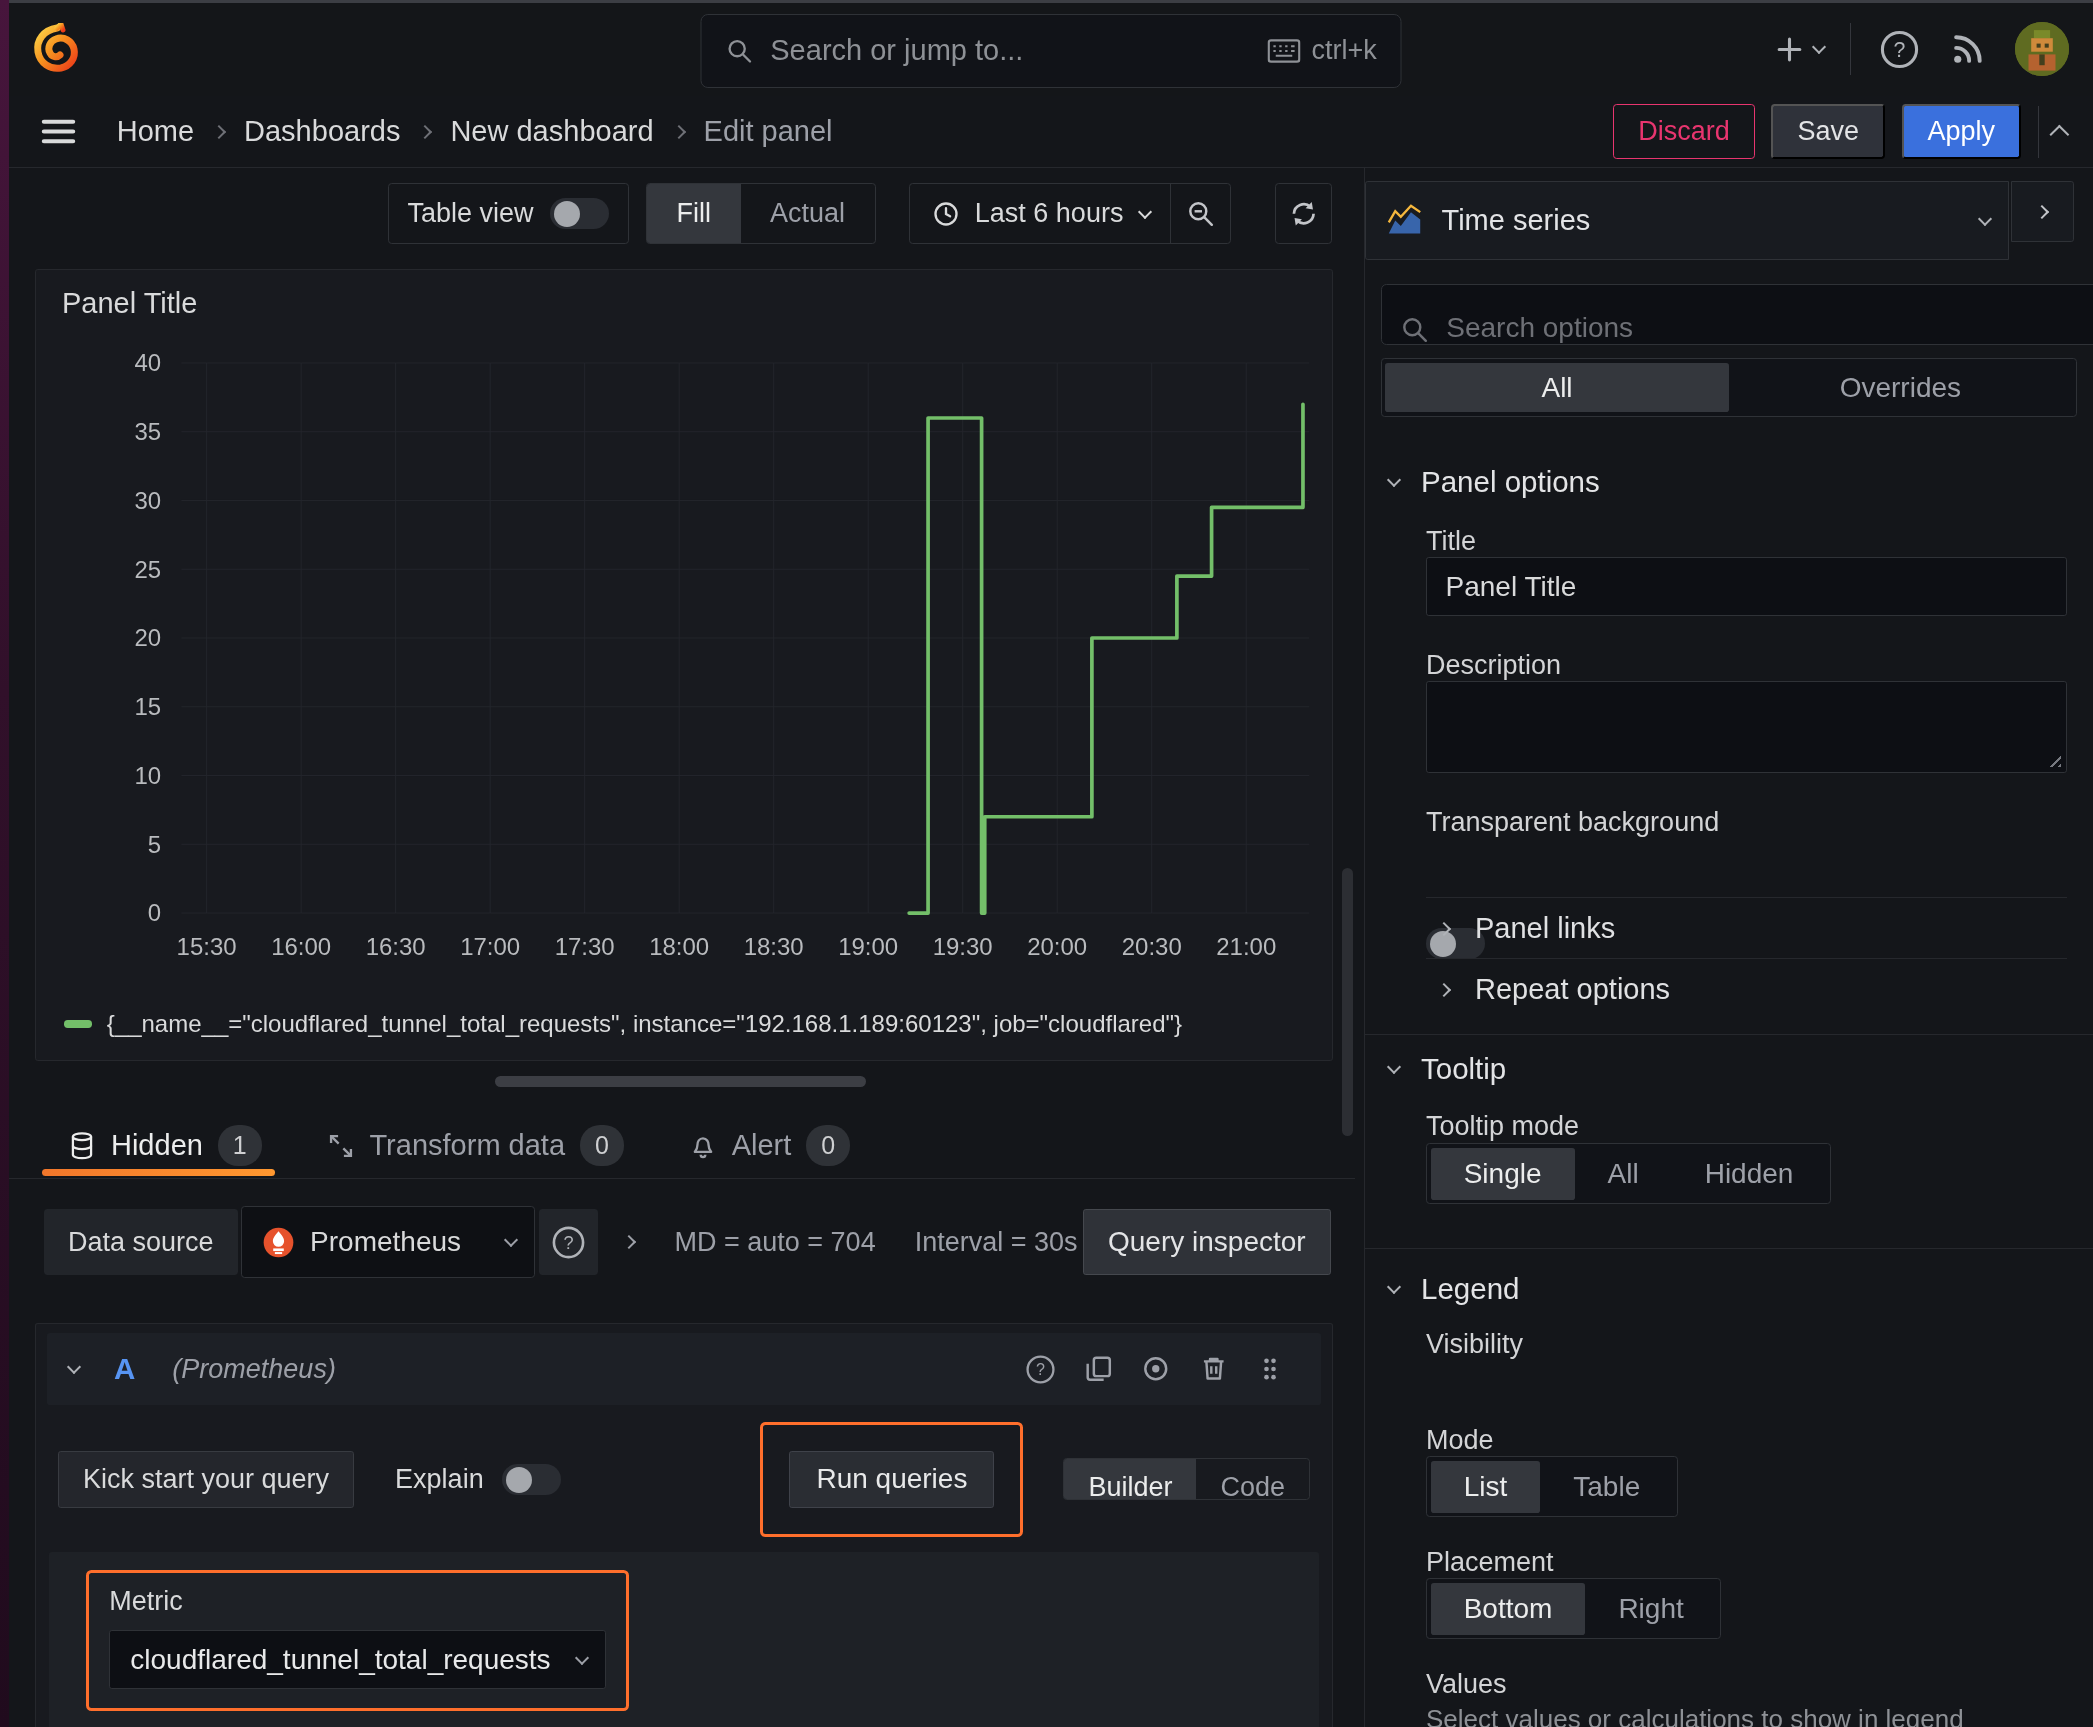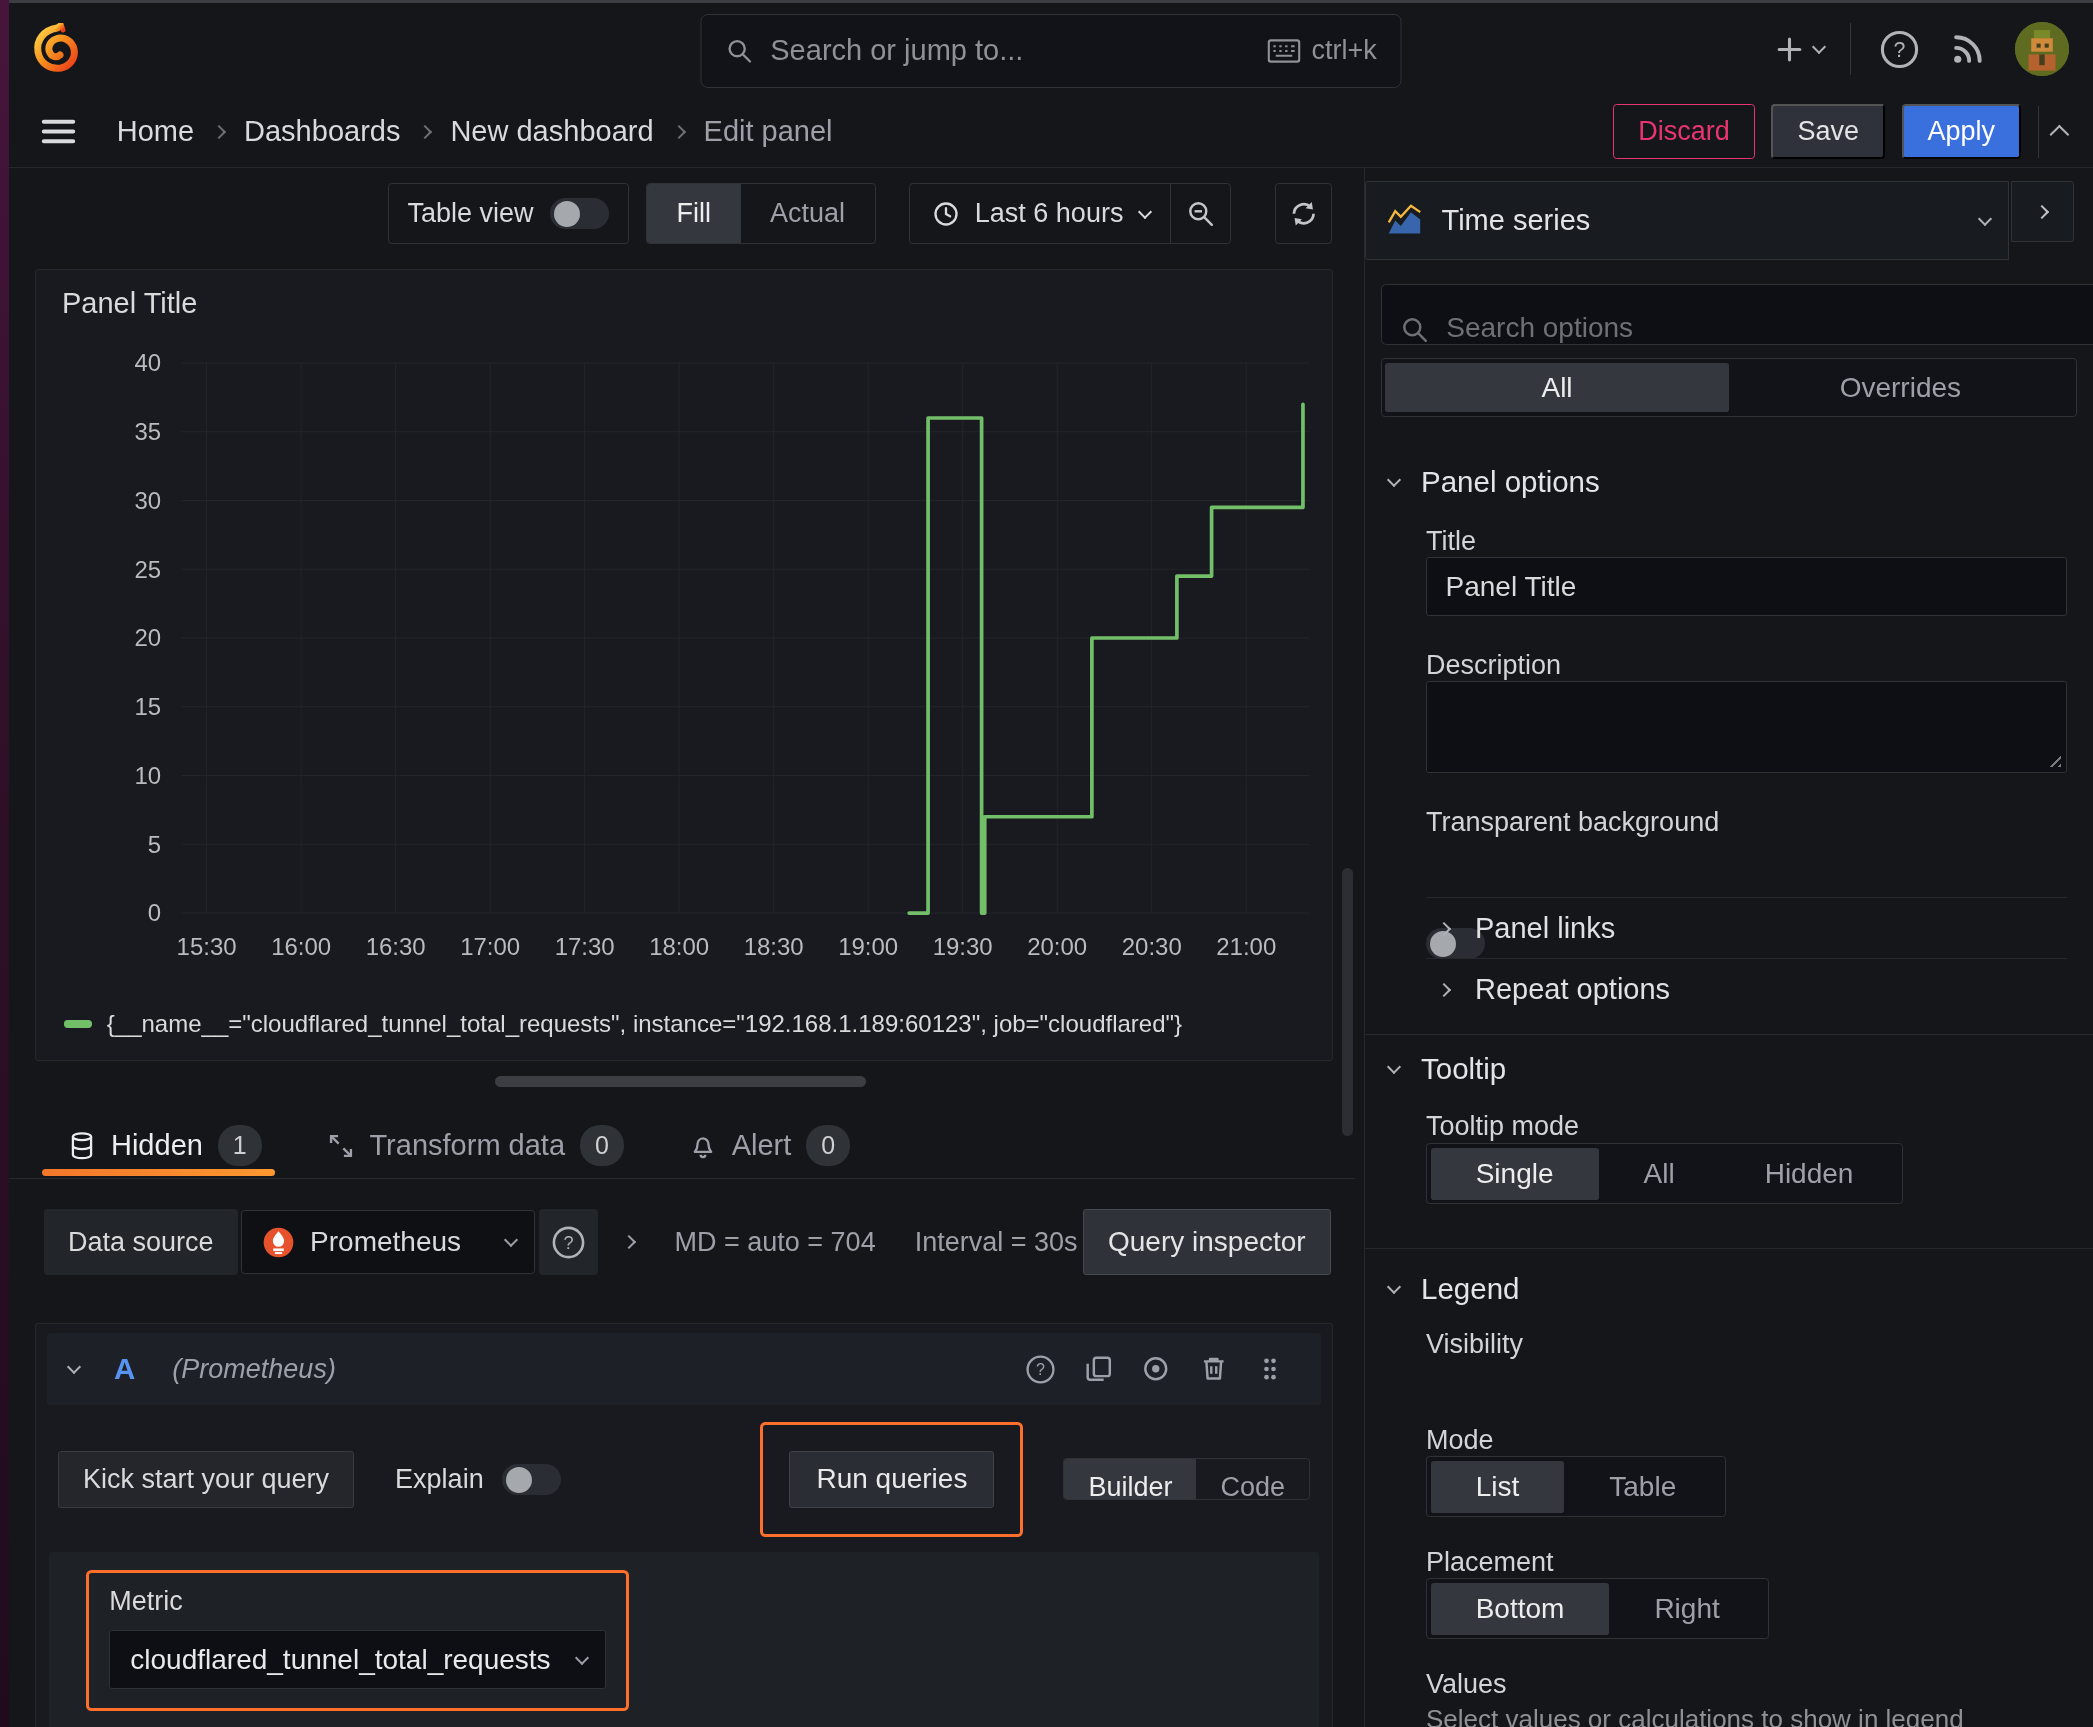--- a/index.html
+++ b/index.html
@@ -68,21 +68,21 @@
   
   .tabs-row{left:9.2px;top:1113px;width:1346px;height:66px;border-bottom:0.9px solid #26282d;display:flex;align-items:center;gap:65px;padding-left:59px}
   .tab{display:flex;align-items:center;gap:14.8px;font-size:29px;color:#9da0a8;position:relative;height:100%}
   .tab.active{color:#eceded}
   .tab .badge{min-width:44px;height:41px;border-radius:20px;background:#2f3237;color:#cfd0d2;font-size:25px;display:flex;align-items:center;justify-content:center;padding:0 13px}
   .tab-underline{position:absolute;left:-26px;bottom:1.8px;width:233px;height:7.4px;border-radius:3.7px;background:linear-gradient(90deg,#f2772b,#ff9830)}
 
   
   .ds-row{left:44px;top:1209px;height:66px;display:flex;align-items:center}
   .chip{height:66px;display:flex;align-items:center;padding:0 24px;background:#22252a;border-radius:3.7px;font-size:27px;color:#d9dadb}
-  .ds-select{height:64px;display:flex;align-items:center;gap:14.8px;background:#0e1014;border:0.9px solid #2f3237;border-radius:3.7px;padding:0 20px;margin-left:3.7px;font-size:28px;color:#d9dadb}
+  .ds-select{height:72px;display:flex;align-items:center;gap:14.8px;background:#0e1014;border:0.9px solid #2f3237;border-radius:3.7px;padding:0 20px;margin-left:3.7px;font-size:28px;color:#d9dadb}
   .ds-help{width:59px;height:66px;margin-left:3.7px;background:#22252a;border-radius:3.7px;display:flex;align-items:center;justify-content:center;color:#b0b3b8}
   .ds-caret{margin-left:26px;color:#9da0a8}
   .ds-stats{margin-left:41px;display:flex;gap:39px;font-size:27px;color:#9da0a8}
   .btn-inspector{margin-left:5.5px;height:66px;background:#2f3238;border:0.9px solid #45484e;border-radius:2.8px;display:flex;align-items:center;padding:0 24px;font-size:28px;color:#e3e4e6}
 
   
   .query-card{left:35px;top:1323px;width:1298px;height:404px;background:#181a1f;border:0.9px solid #26282d;border-bottom:none;border-radius:2.8px 2.8px 0 0;overflow:hidden}
   .q-header{margin:9.2px 11px 0;height:72px;background:#1d2026;border-radius:2.8px;display:flex;align-items:center;padding:0 20px;gap:24px}
   .q-ref{color:#5794f2;font-size:29.5px;font-weight:bold;margin-left:13px}
   .q-hint{color:#9da0a8;font-size:27px;font-style:italic;margin-left:13px}
@@ -118,21 +118,21 @@
   .sec-header{display:flex;align-items:center;gap:24px;font-size:29.5px;color:#e3e4e6;font-weight:500}
   .sec-header .chv{color:#b0b3b8}
   .rp-label{font-size:27px;color:#d3d4d6}
   .rp-input{width:641px;height:59px;background:#0d0f14;border:0.9px solid #2f3237;border-radius:2.8px;padding:0 18.5px;font-size:28px;color:#d9dadb;font-family:inherit;outline:none}
   .rp-textarea{width:641px;height:92px;background:#0d0f14;border:0.9px solid #2f3237;border-radius:2.8px;resize:none;position:relative}
   .resizer{position:absolute;right:4.6px;bottom:4.6px;width:16.6px;height:16.6px;background:repeating-linear-gradient(135deg,transparent 0 3.7px,#767980 3.7px 5.5px);clip-path:polygon(100% 0,100% 100%,0 100%)}
   .divider{position:absolute;height:0.9px;background:#26282d}
   .collapsed-row{position:absolute;display:flex;align-items:center;gap:26px;font-size:29px;color:#e0e1e3}
   .collapsed-row .chv{color:#b0b3b8}
   .seg2{display:inline-flex;border:0.9px solid #2f3237;border-radius:3.7px;background:#111318;padding:3.7px}
-  .seg2 .opt{display:flex;align-items:center;justify-content:center;height:52px;padding:0 45px;font-size:28px;color:#9da0a8;border-radius:2.8px}
+  .seg2 .opt{display:flex;align-items:center;justify-content:center;height:52px;padding:0 33px;font-size:28px;color:#9da0a8;border-radius:2.8px}
   .seg2 .opt.sel{background:#34373d;color:#eceded}
   .hint{font-size:26px;color:#8e9196}
 </style>
 </head>
 <body>
 
 <div class="abs edge-top"></div>
 <div class="abs edge-left"></div>
 
 <div class="abs topbar">

